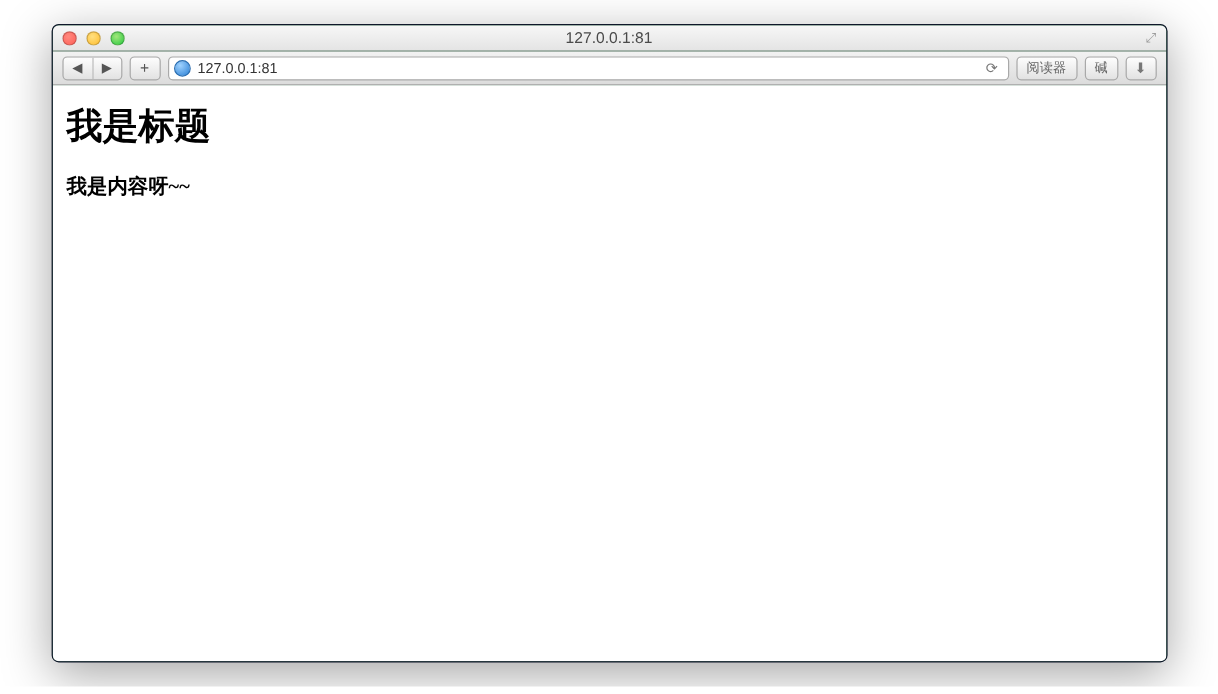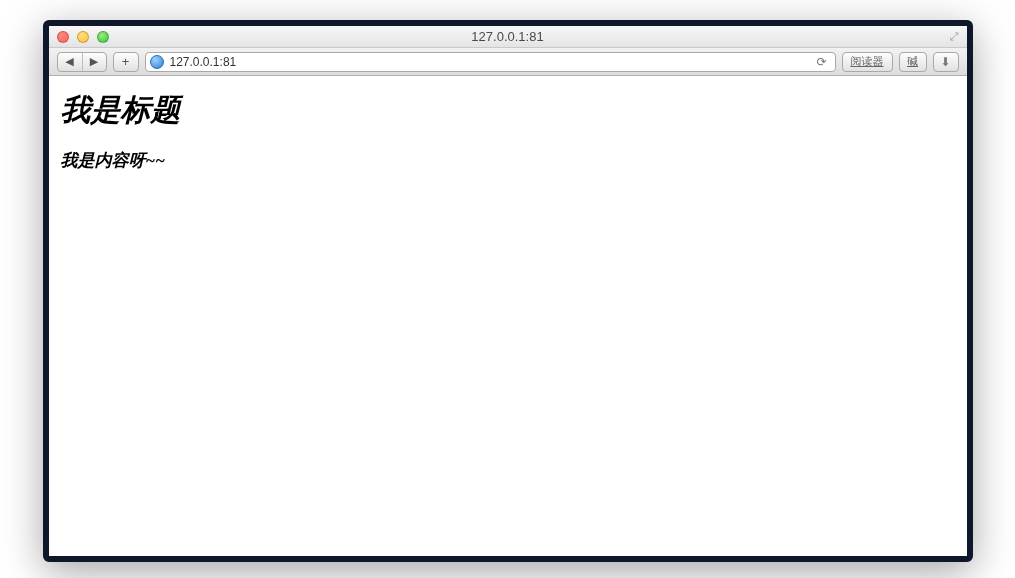--- a/index.html
+++ b/index.html
@@ -10,21 +10,21 @@
       display: flex;
       justify-content: center;
       align-items: flex-start;
     }
     .window {
       width: 930px;
       border-radius: 6px;
       box-shadow: 0 10px 40px rgba(0,0,0,0.35);
       background: #14532d;
       overflow: hidden;
-      border: 6px solid #0f172a;
+      border: 1px solid #0f172a;
     }
     .titlebar {
       height: 22px;
       background: linear-gradient(to bottom, #f7f7f7, #e4e4e4);
       border-bottom: 1px solid #c9c9c9;
       display: flex;
       align-items: center;
       position: relative;
       padding: 0 8px;
     }
@@ -112,29 +112,27 @@
       color: #777; font-size: 12px; padding: 0 4px;
     }
     .pill-btn {
       height: 20px;
       border: 1px solid #a9a9a9;
       border-radius: 4px;
       background: linear-gradient(to bottom,#fdfdfd,#e2e2e2);
       display: flex; align-items: center; justify-content: center;
       font-size: 11px; color: #666;
       padding: 0 8px;
-      text-decoration: underline;
     }
     .content {
       padding: 14px 12px;
       min-height: 480px;
       background: #fff;
       font-family: "Songti SC", SimSun, serif;
       color: #000;
-      font-style: italic;
     }
     .content h1 {
       font-size: 30px;
       font-weight: bold;
       margin-bottom: 18px;
     }
     .content h3 {
       font-size: 17px;
       font-weight: bold;
       margin-bottom: 2px;

